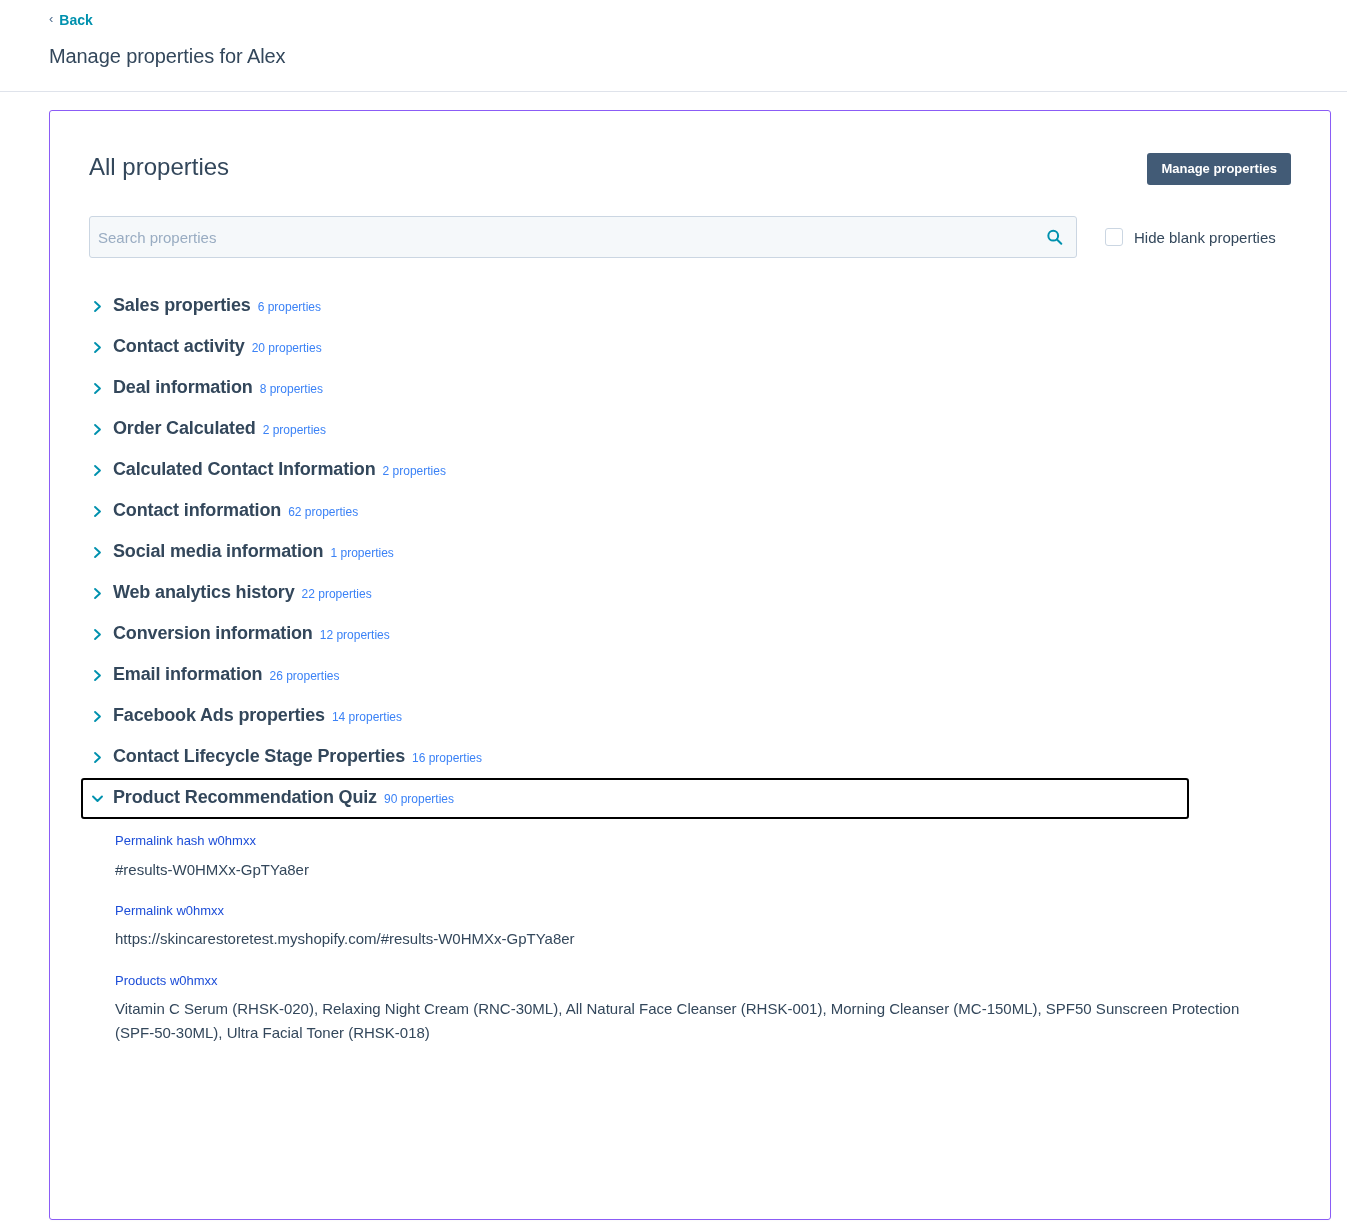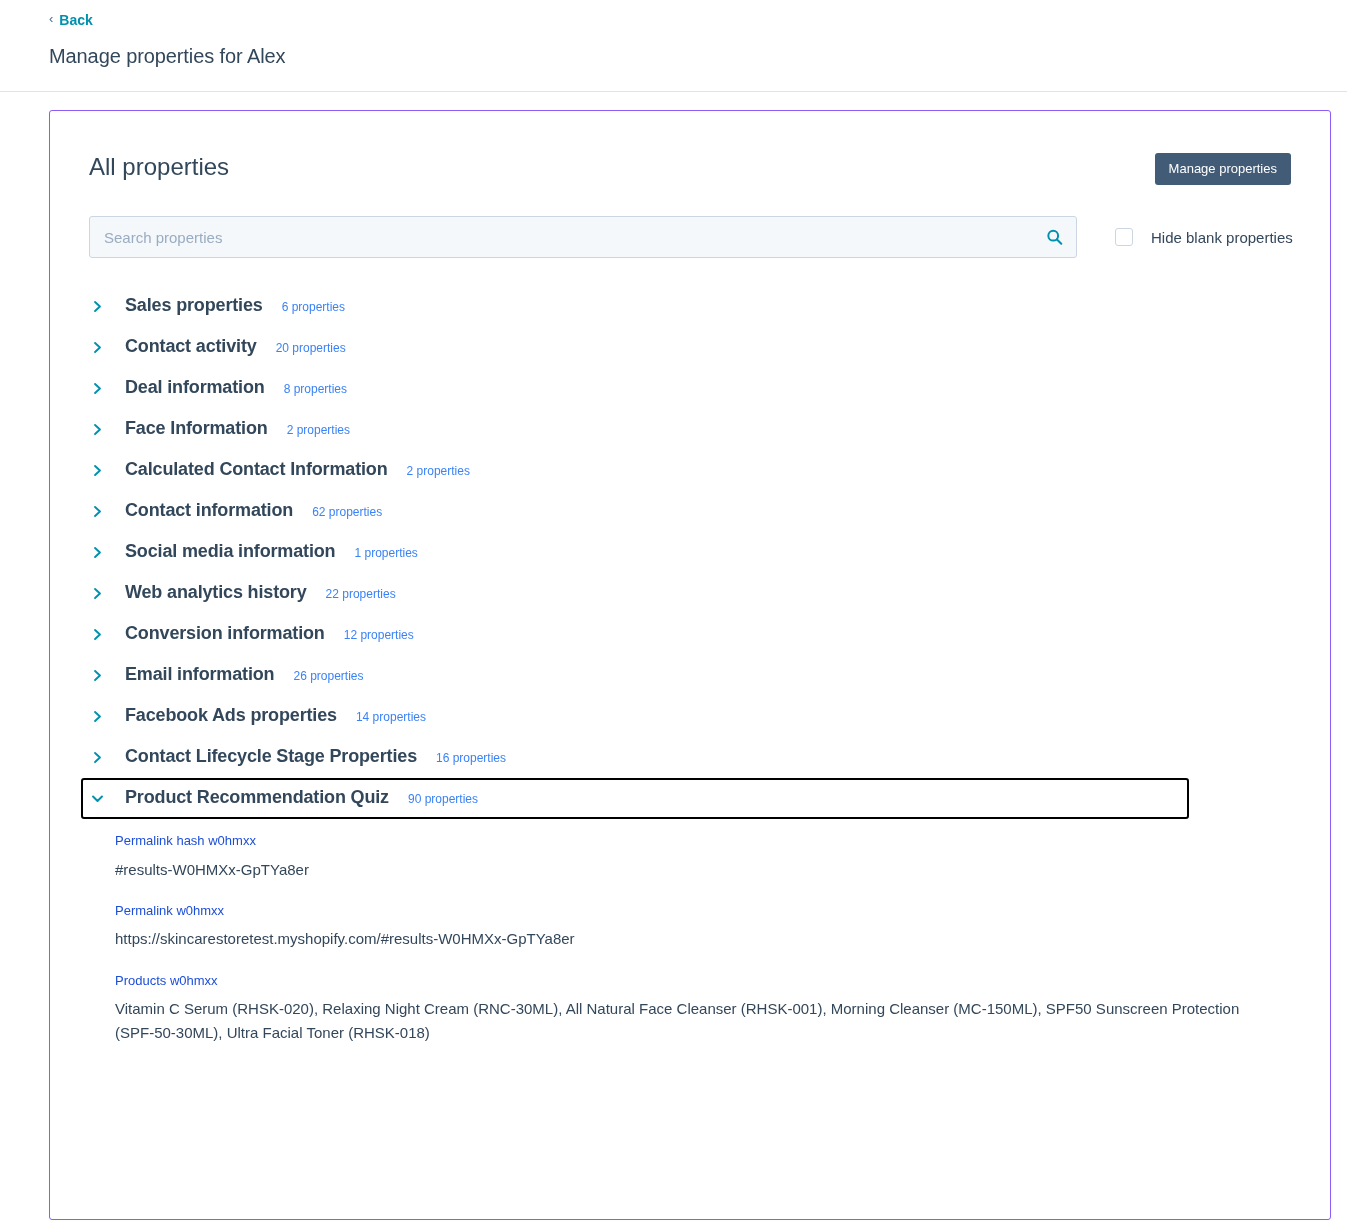--- a/index.html
+++ b/index.html
@@ -75,21 +75,21 @@
     line-height: 1.15;
     margin: 0;
   }
   .manage-btn {
     background: #425b76;
     color: #ffffff;
     border: none;
     border-radius: 3px;
     font-family: "Liberation Sans", sans-serif;
     font-size: 13px;
-    font-weight: 400;
+    font-weight: 700;
     padding: 0 14px;
     height: 32px;
     line-height: 32px;
     cursor: pointer;
     white-space: nowrap;
   }
 
   
   .search-row {
     display: flex;
@@ -100,42 +100,42 @@
     position: relative;
     width: 988px;
     flex: 0 0 auto;
   }
   .search-input {
     width: 100%;
     height: 42px;
     background: #f5f8fa;
     border: 1px solid #cbd6e2;
     border-radius: 3px;
-    padding: 0 44px 0 14px;
+    padding: 0 44px 0 8px;
     font-family: "Liberation Sans", sans-serif;
     font-size: 15px;
     color: #33475b;
     outline: none;
   }
   .search-input::placeholder { color: #99acc2; }
   .search-icon {
     position: absolute;
     right: 14px;
     top: 50%;
     transform: translateY(-50%);
     width: 17px;
     height: 17px;
     color: #0091ae;
     pointer-events: none;
   }
   .hide-blank {
     display: flex;
     align-items: center;
-    gap: 18px;
-    margin-left: 38px;
+    gap: 11px;
+    margin-left: 28px;
     cursor: pointer;
     user-select: none;
   }
   .cb {
     width: 18px;
     height: 18px;
     border: 1px solid #cbd6e2;
     border-radius: 3px;
     background: #fff;
     flex: 0 0 auto;
@@ -144,21 +144,21 @@
     font-size: 15px;
     color: #33475b;
     white-space: nowrap;
   }
 
   
   .groups { margin-top: 28px; }
   .group-row {
     display: flex;
     align-items: baseline;
-    gap: 12px;
+    gap: 0;
     padding: 7px 8px 7px 8px;
     margin-left: -8px;
     border: 2px solid transparent;
     border-radius: 3px;
     cursor: pointer;
     height: 41px;
   }
   .group-row.focused {
     border-color: #000000;
     width: 1108px;
@@ -264,21 +264,21 @@
           </span>
           <span class="group-name">Deal information</span>
           <span class="group-count">8 properties</span>
         </div>
         <div class="group-row">
           <span class="chev">
             <svg viewBox="0 0 16 16" width="13" height="13" fill="none" stroke="currentColor" stroke-width="2.4" stroke-linecap="round" stroke-linejoin="round">
               <polyline points="5,2.5 11,8 5,13.5"></polyline>
             </svg>
           </span>
-          <span class="group-name">Face Information</span>
+          <span class="group-name">Order Calculated</span>
           <span class="group-count">2 properties</span>
         </div>
         <div class="group-row">
           <span class="chev">
             <svg viewBox="0 0 16 16" width="13" height="13" fill="none" stroke="currentColor" stroke-width="2.4" stroke-linecap="round" stroke-linejoin="round">
               <polyline points="5,2.5 11,8 5,13.5"></polyline>
             </svg>
           </span>
           <span class="group-name">Calculated Contact Information</span>
           <span class="group-count">2 properties</span>

